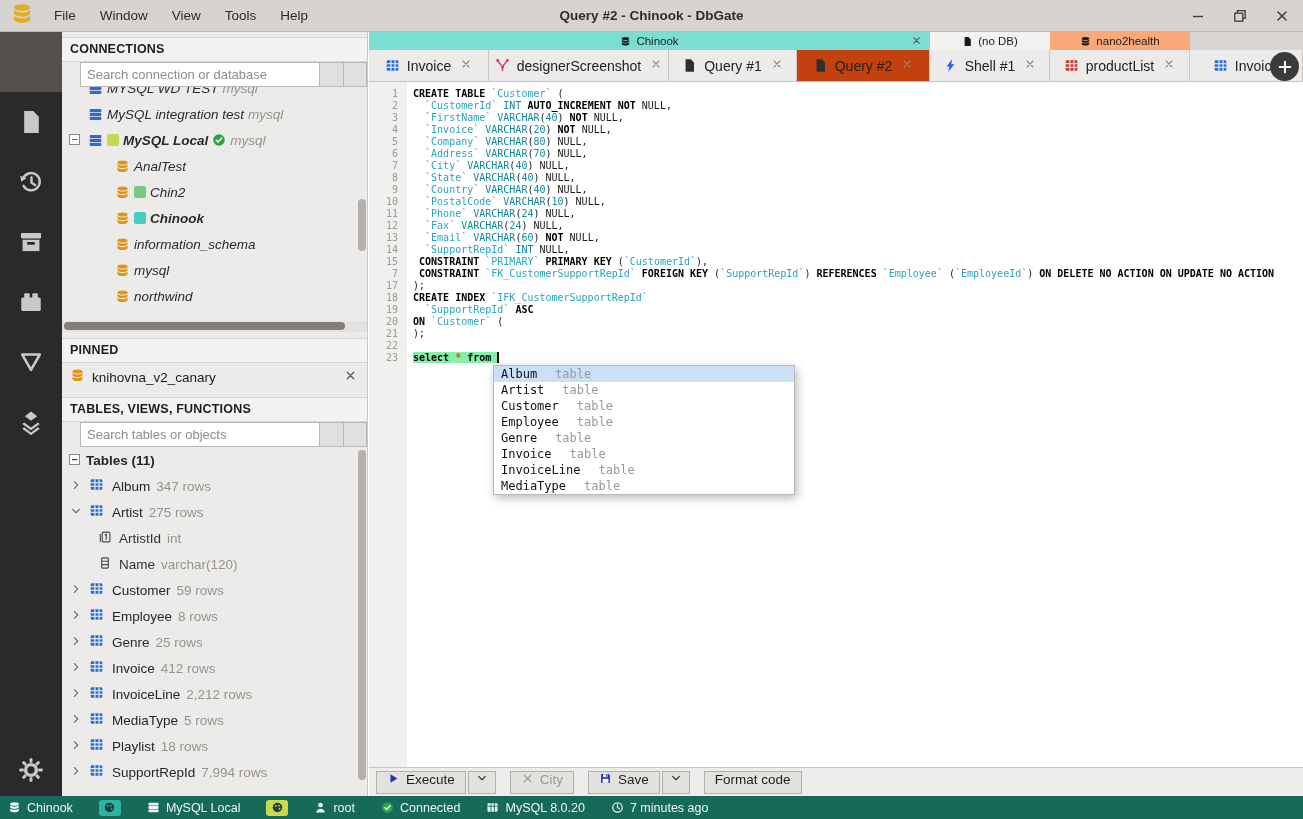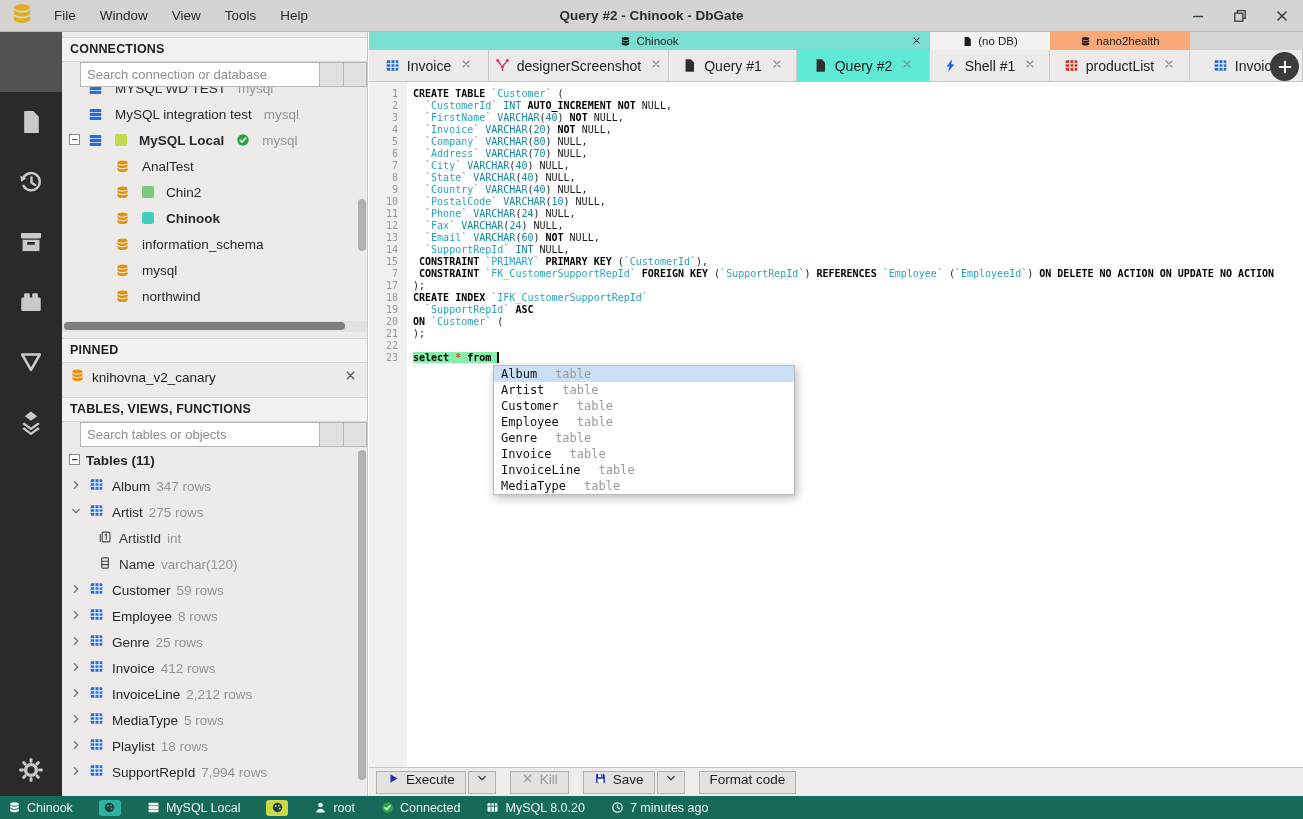--- a/index.html
+++ b/index.html
@@ -31,21 +31,21 @@
     font-size:12.5px; font-weight:bold; color:#1d1d1d; line-height:23px; padding-left:8px; letter-spacing:.2px; }
   .searchbar { height:25px; flex:none; display:flex;margin-left:18px; }
   .searchbar input { flex:1; min-width:0; border:1px solid #b9b6b3; border-right:none; background:#fff;
     font-size:13px; padding:0 6px; font-family:"Liberation Sans",sans-serif; color:#333; outline:none; }
   .searchbar input::placeholder { color:#8f8c89; }
   .sq-btn { width:24px; flex:none; background:#e2e0de; border:1px solid #b9b6b3; border-right:none; display:flex; align-items:center; justify-content:center; color:#4a4a4a; }
   .sq-btn:last-child { border-right:1px solid #b9b6b3; }
 
   #conn-list { height:234px; flex:none; overflow:hidden; position:relative; }
   #conn-inner { margin-top:-12px; }
-  .trow { height:26px; display:flex; align-items:center; font-size:13.5px; color:#2a2a2a; position:relative; padding-left:26px; gap:12px; white-space:nowrap; }
+  .trow { height:26px; display:flex; align-items:center; font-size:13.5px; color:#2a2a2a; position:relative; padding-left:26px; gap:4px; white-space:nowrap;font-style:italic; }
   .trow .lbl { }
   .trow.bold .lbl { font-weight:bold; }
   .trow .suffix { color:#96938f; }
   .trow.child { padding-left:53px; }
   .expander { position:absolute; left:7px; top:7px; width:11px; height:11px; border:1px solid #8a8784; background:#fcfcfc;
     font-size:10px; line-height:9px; text-align:center; color:#333; font-family:"DejaVu Sans Mono",monospace; }
   .swatch { width:12px; height:12px; border-radius:2px; flex:none; }
   .hscroll { height:11px; flex:none; position:relative; background:#e4e2e0; margin-top:0; }
   .hscroll .thumb { position:absolute; left:2px; top:1px; height:8px; width:92%; background:#817e7b; border-radius:4px; }
   .vscroll { position:absolute; right:1px; width:8px; border-radius:4px; background:#b3b0ad; }
@@ -66,21 +66,21 @@
   .orow.col-row .ctype { color:#96938f; }
 
   
   #main { position:absolute; left:369px; top:32px; right:0; bottom:23px; display:flex; flex-direction:column; background:#fff; }
   #group-strip { height:18px; flex:none; display:flex; background:#d7d4d1; }
   .tab-group { display:flex; align-items:center; justify-content:center; gap:5px; font-size:11.5px; color:#1c1c1c; position:relative; flex:none; }
   .tab-group .grp-close { position:absolute; right:8px; color:#3e3e3e; }
   #tab-row { height:32px; flex:none; display:flex; background:#d9d6d3; border-bottom:1px solid #c6c3c0; position:relative; }
   .tab { flex:none; display:flex; align-items:center; justify-content:center; gap:7px; font-size:14px; color:#222;
     background:#edebe9; border-right:1px solid #cbc8c5; overflow:hidden; }
-  .tab.active { background:#5eead4; }
+  .tab.active { background:#c2410c; }
   .tab .tab-close { color:#8a8784; font-size:13px; margin-left:2px; }
   #add-tab { position:absolute; right:4px; top:2px; width:29px; height:29px; border-radius:50%; background:#3b3b3b;
     display:flex; align-items:center; justify-content:center; color:#fff; z-index:5; }
 
   #editor { flex:1; position:relative; background:#fff; font-family:"DejaVu Sans Mono",monospace; font-size:10px; overflow:hidden; }
   #gutter { position:absolute; left:0; top:0; bottom:0; width:38px; background:#f1f0ee; color:#9b9894; text-align:right; padding:6px 9px 0 0; }
   #gutter div { height:12px; line-height:12px; }
   #code { position:absolute; left:44px; top:0; right:0; bottom:0; padding-top:6px; color:#1c1c1c; }
   #code .cl { height:12px; line-height:12px; white-space:pre; }
   .tk-k { font-weight:bold; color:#000; }
@@ -821,21 +821,21 @@
           </span>
         </button>
       </div>
       <div class="tb-group">
         <button class="tb-btn disabled">
           <span class="ic" style="width:13px;height:13px">
             <svg width="13" height="13" viewBox="0 0 16 16">
               <path d="M4 4l8 8M12 4l-8 8" stroke="#9b9895" stroke-width="1.5" stroke-linecap="round" fill="none"></path>
             </svg>
           </span>
-          <span>Kill</span>
+          <span>City</span>
         </button>
       </div>
       <div class="tb-group">
         <button class="tb-btn">
           <span class="ic" style="width:13px;height:13px">
             <svg width="13" height="13" viewBox="0 0 16 16">
               <path d="M2.6 2.6h9.4l1.4 1.4v9.4H2.6z" fill="#2430b8"></path>
               <rect x="5" y="2.8" width="5.6" height="3.6" fill="#fff"></rect>
               <rect x="8.7" y="3.3" width="1.4" height="2.6" fill="#2430b8"></rect>
               <rect x="4.4" y="8.4" width="7.2" height="4.9" fill="#fff"></rect>

